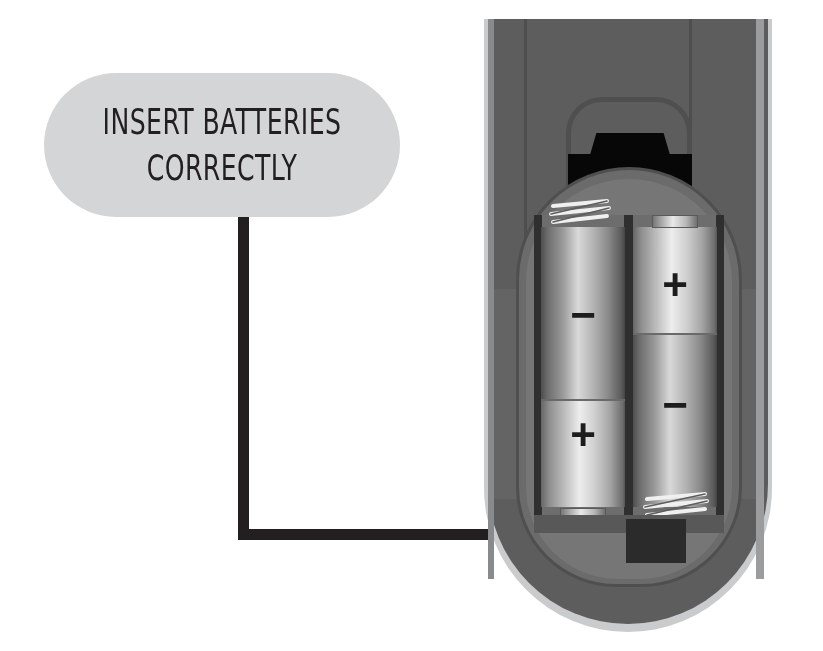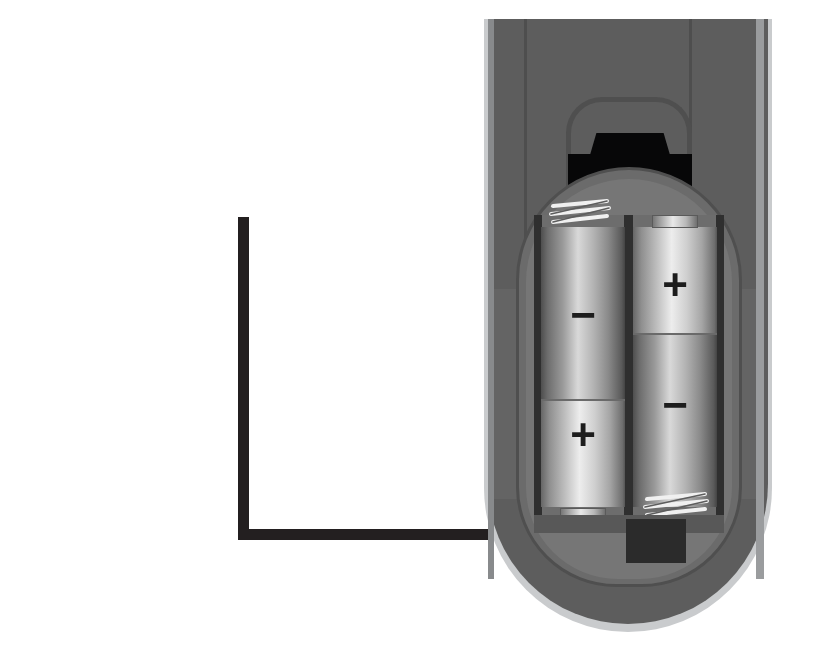--- a/index.html
+++ b/index.html
@@ -337,20 +337,26 @@
     width: 60px;
     height: 44px;
     background: #2b2b2b;
   }
 </style>
 </head>
 <body style="background: rgb(255, 255, 255);">
 
 <div id="stage">
 
+  <div class="callout-bubble">
+    <div class="callout-text">
+      <span class="callout-line-1">INSERT BATTERIES</span>
+      <span class="callout-line-2">CORRECTLY</span>
+    </div>
+  </div>
 
   <div class="leader-vertical"></div>
   <div class="leader-horizontal"></div>
   <div class="leader-endpoint"></div>
 
   <div class="remote">
 
     <div class="remote-outline"></div>
     <div class="remote-body"></div>
     <div class="remote-bevel-left"></div>

